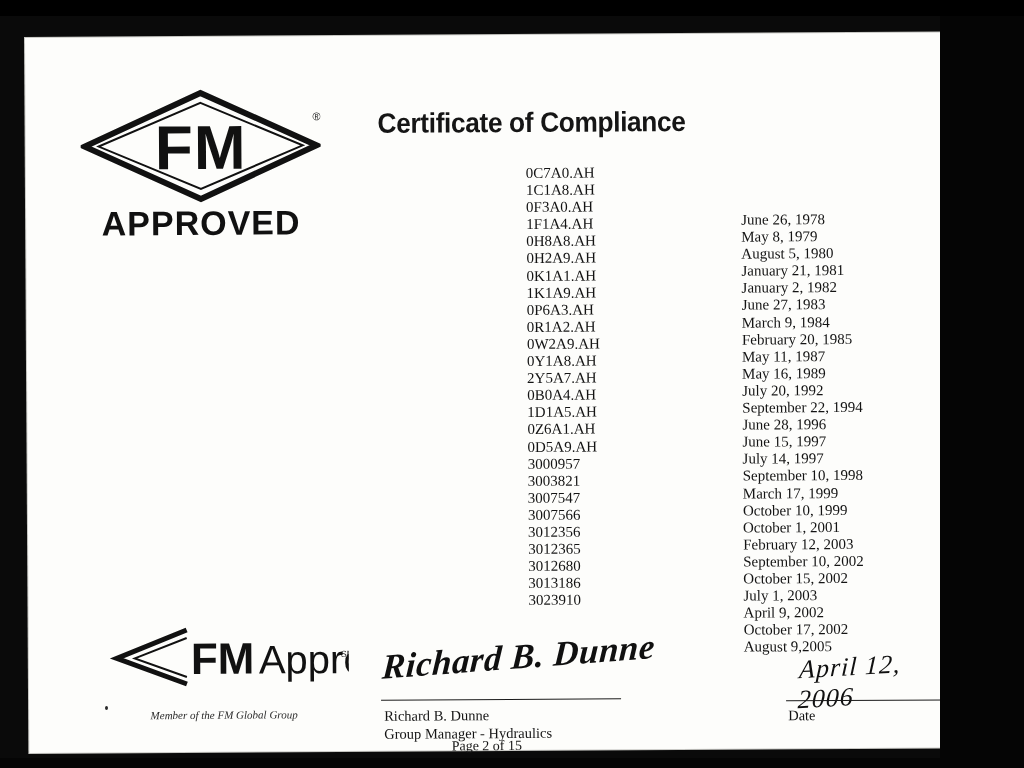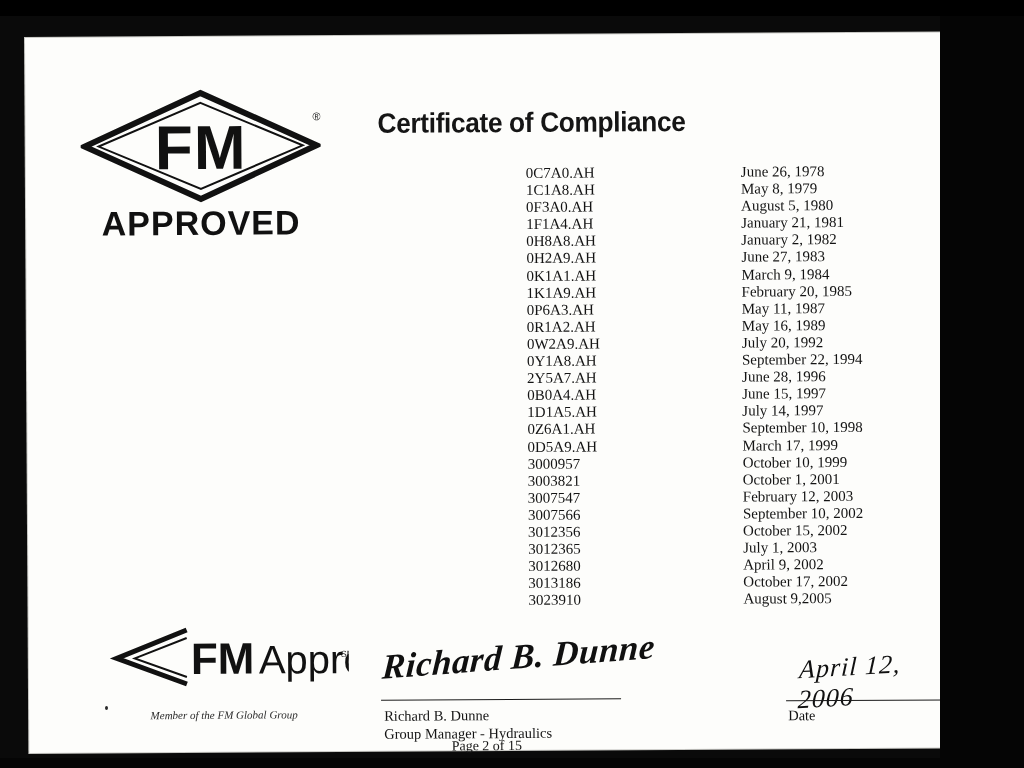--- a/index.html
+++ b/index.html
@@ -110,20 +110,21 @@
   .col-id {
     width: 215px;
     font-size: 15px;
     color: #141414;
     white-space: nowrap;
   }
   .col-date {
     font-size: 15px;
     color: #141414;
     white-space: nowrap;
+    margin-top: 48px;
   }
 
   
   .fma-logo {
     position: absolute;
     left: 70px;
     top: 585px;
     width: 250px;
     height: 70px;
   }

